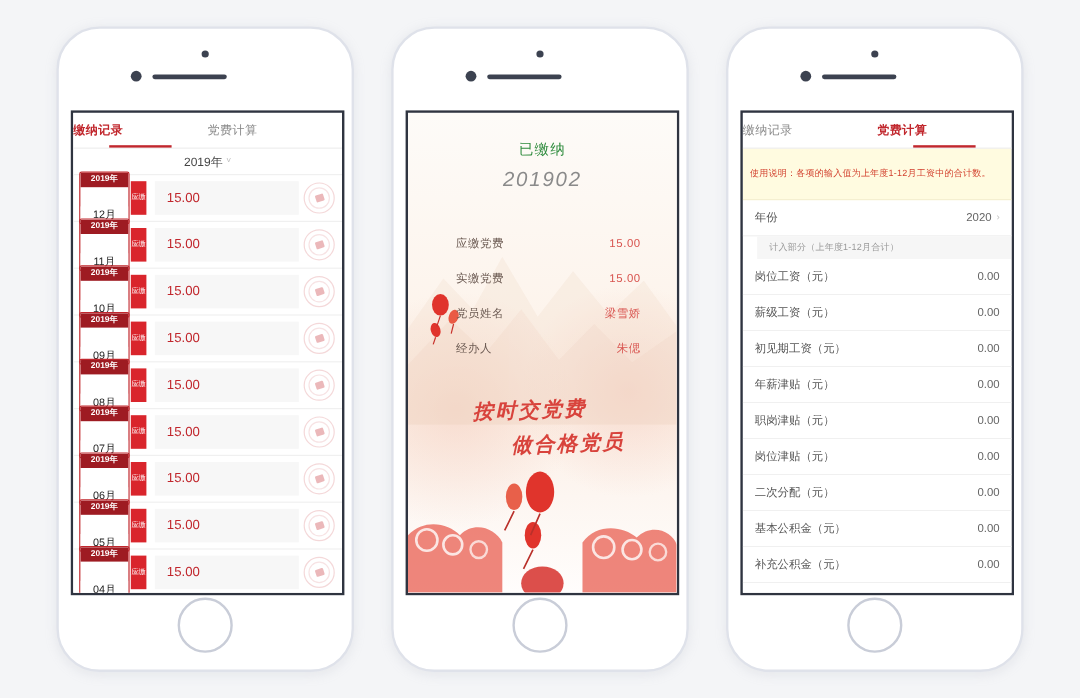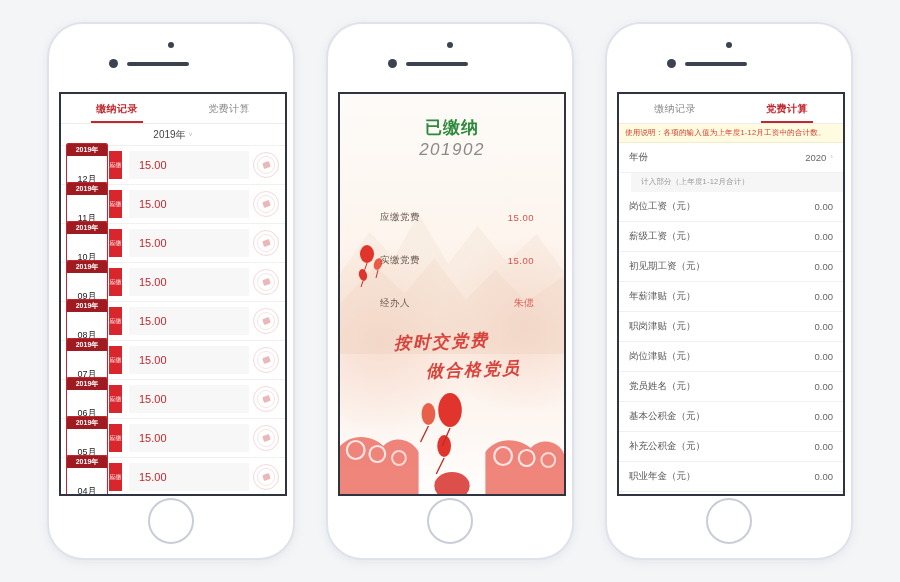--- a/index.html
+++ b/index.html
@@ -47,21 +47,21 @@
     position: absolute; top: 68px; left: 10px;
     width: 228px; height: 404px;
     border: 2px solid #2f3440;
     background: #fff;
     overflow: hidden;
   }
 
   
   .tabs { display: flex; height: 30px; background: #fff; border-bottom: 1px solid #ececec; }
   .tab {
-    flex: 1; display: flex; align-items: center; justify-content: center;
+    flex: 1; display: flex; align-items: center; 
     font-size: 10px; color: #888; position: relative; letter-spacing: .4px; font-family: Liberation Mono, monospace;
   }
   .tab.active { color: #c1272d; font-weight: bold; }
   .tab.active::after {
     content: ""; position: absolute; bottom: 0; left: 50%; transform: translateX(-50%);
     width: 52px; height: 2px; background: #c1272d;
   }
 
   
   .year-bar {
@@ -118,51 +118,51 @@
     height: 100%; position: relative;
     background:
       radial-gradient(circle at 18% 62%, rgba(244,205,190,.55) 0%, rgba(244,205,190,0) 32%),
       radial-gradient(circle at 82% 58%, rgba(243,200,186,.5) 0%, rgba(243,200,186,0) 30%),
       linear-gradient(180deg,#fdfbf8 0%, #fdf4ec 42%, #fcefe5 62%, #fdf6f1 80%, #fffdfc 100%);
     overflow: hidden;
   }
   .mountains { position: absolute; top: 60px; left: 0; width: 100%; height: 200px; opacity: .55; }
   .cert-title {
     position: absolute; top: 22px; width: 100%; text-align: center;
-    font-size: 17px; font-weight: bold; color: #2e8b3d; letter-spacing: 1px;
+    font-size: 12px; font-weight: normal; color: #2e8b3d; letter-spacing: 1px;
   }
   .cert-sub {
     position: absolute; top: 46px; width: 100%; text-align: center;
     font-size: 17px; color: #8a8a8a; letter-spacing: 1.5px; font-style: italic;
   }
   .cert-rows { position: absolute; top: 95px; left: 0; width: 100%; }
   .cert-row {
     display: flex; justify-content: space-between; align-items: center;
-    padding: 0 30px 0 40px; height: 29px; margin-top: 14px;
+    padding: 0 30px 0 40px; height: 29px;
   }
   .cert-row .lbl { font-size: 9.5px; color: #6b5a52; letter-spacing: .5px; }
   .cert-row .val { font-size: 9.5px; color: #d8544f; letter-spacing: .5px; }
   .calli {
     position: absolute; top: 236px; left: 0; width: 100%;
     color: #d8433c; font-family: "DejaVu Serif", serif;
   }
   .calli .l1 {
     font-size: 17px; font-style: italic; font-weight: bold;
     padding-left: 54px; letter-spacing: 2px; transform: rotate(-2deg);
   }
   .calli .l2 {
     font-size: 17px; font-style: italic; font-weight: bold;
     padding-left: 86px; letter-spacing: 2px; margin-top: 6px; transform: rotate(-2deg);
   }
   .cert-deco { position: absolute; bottom: 0; left: 0; width: 100%; height: 110px; }
 
   
   .notice {
     background: #fffbe0; color: #d23f2c; font-size: 7.5px;
-    padding: 4px 6px; line-height: 1.3; letter-spacing: .2px;
+    padding: 16px 6px; line-height: 1.3; letter-spacing: .2px;
     border-bottom: 1px solid #f3eccd;
   }
   .form-row {
     display: flex; align-items: center; justify-content: space-between;
     height: 30px; padding: 0 10px; border-bottom: 1px solid #f0f0f0; background: #fff;
   }
   .form-row .flabel { font-size: 9.5px; color: #555; }
   .form-row .fvalue { font-size: 9.5px; color: #666; display: flex; align-items: flex-start; }
   .form-row .fvalue .chev { font-size: 8px; color: #c4c4c4; margin-left: 4px; }
   .section-head {
@@ -309,20 +309,24 @@
         </svg>
 
         <div class="cert-rows" id="cert-rows">
             <div class="cert-row">
               <span class="lbl">应缴党费</span>
               <span class="val">15.00</span>
             </div>
             <div class="cert-row">
               <span class="lbl">实缴党费</span>
               <span class="val">15.00</span>
+            </div>
+            <div class="cert-row">
+              <span class="lbl">党员姓名</span>
+              <span class="val">梁雪娇</span>
             </div>
             <div class="cert-row">
               <span class="lbl">经办人</span>
               <span class="val">朱偲</span>
             </div>
           </div>
 
         <div class="calli">
           <div class="l1">按时交党费</div>
           <div class="l2">做合格党员</div>
@@ -397,21 +401,21 @@
           </div>
           <div class="form-row">
             <span class="flabel">职岗津贴（元）</span>
             <span class="fvalue">0.00</span>
           </div>
           <div class="form-row">
             <span class="flabel">岗位津贴（元）</span>
             <span class="fvalue">0.00</span>
           </div>
           <div class="form-row">
-            <span class="flabel">党员姓名（元）</span>
+            <span class="flabel">二次分配（元）</span>
             <span class="fvalue">0.00</span>
           </div>
         </div>
 
       <div id="deduct-fields">
           <div class="form-row">
             <span class="flabel">基本公积金（元）</span>
             <span class="fvalue">0.00</span>
           </div>
           <div class="form-row">

